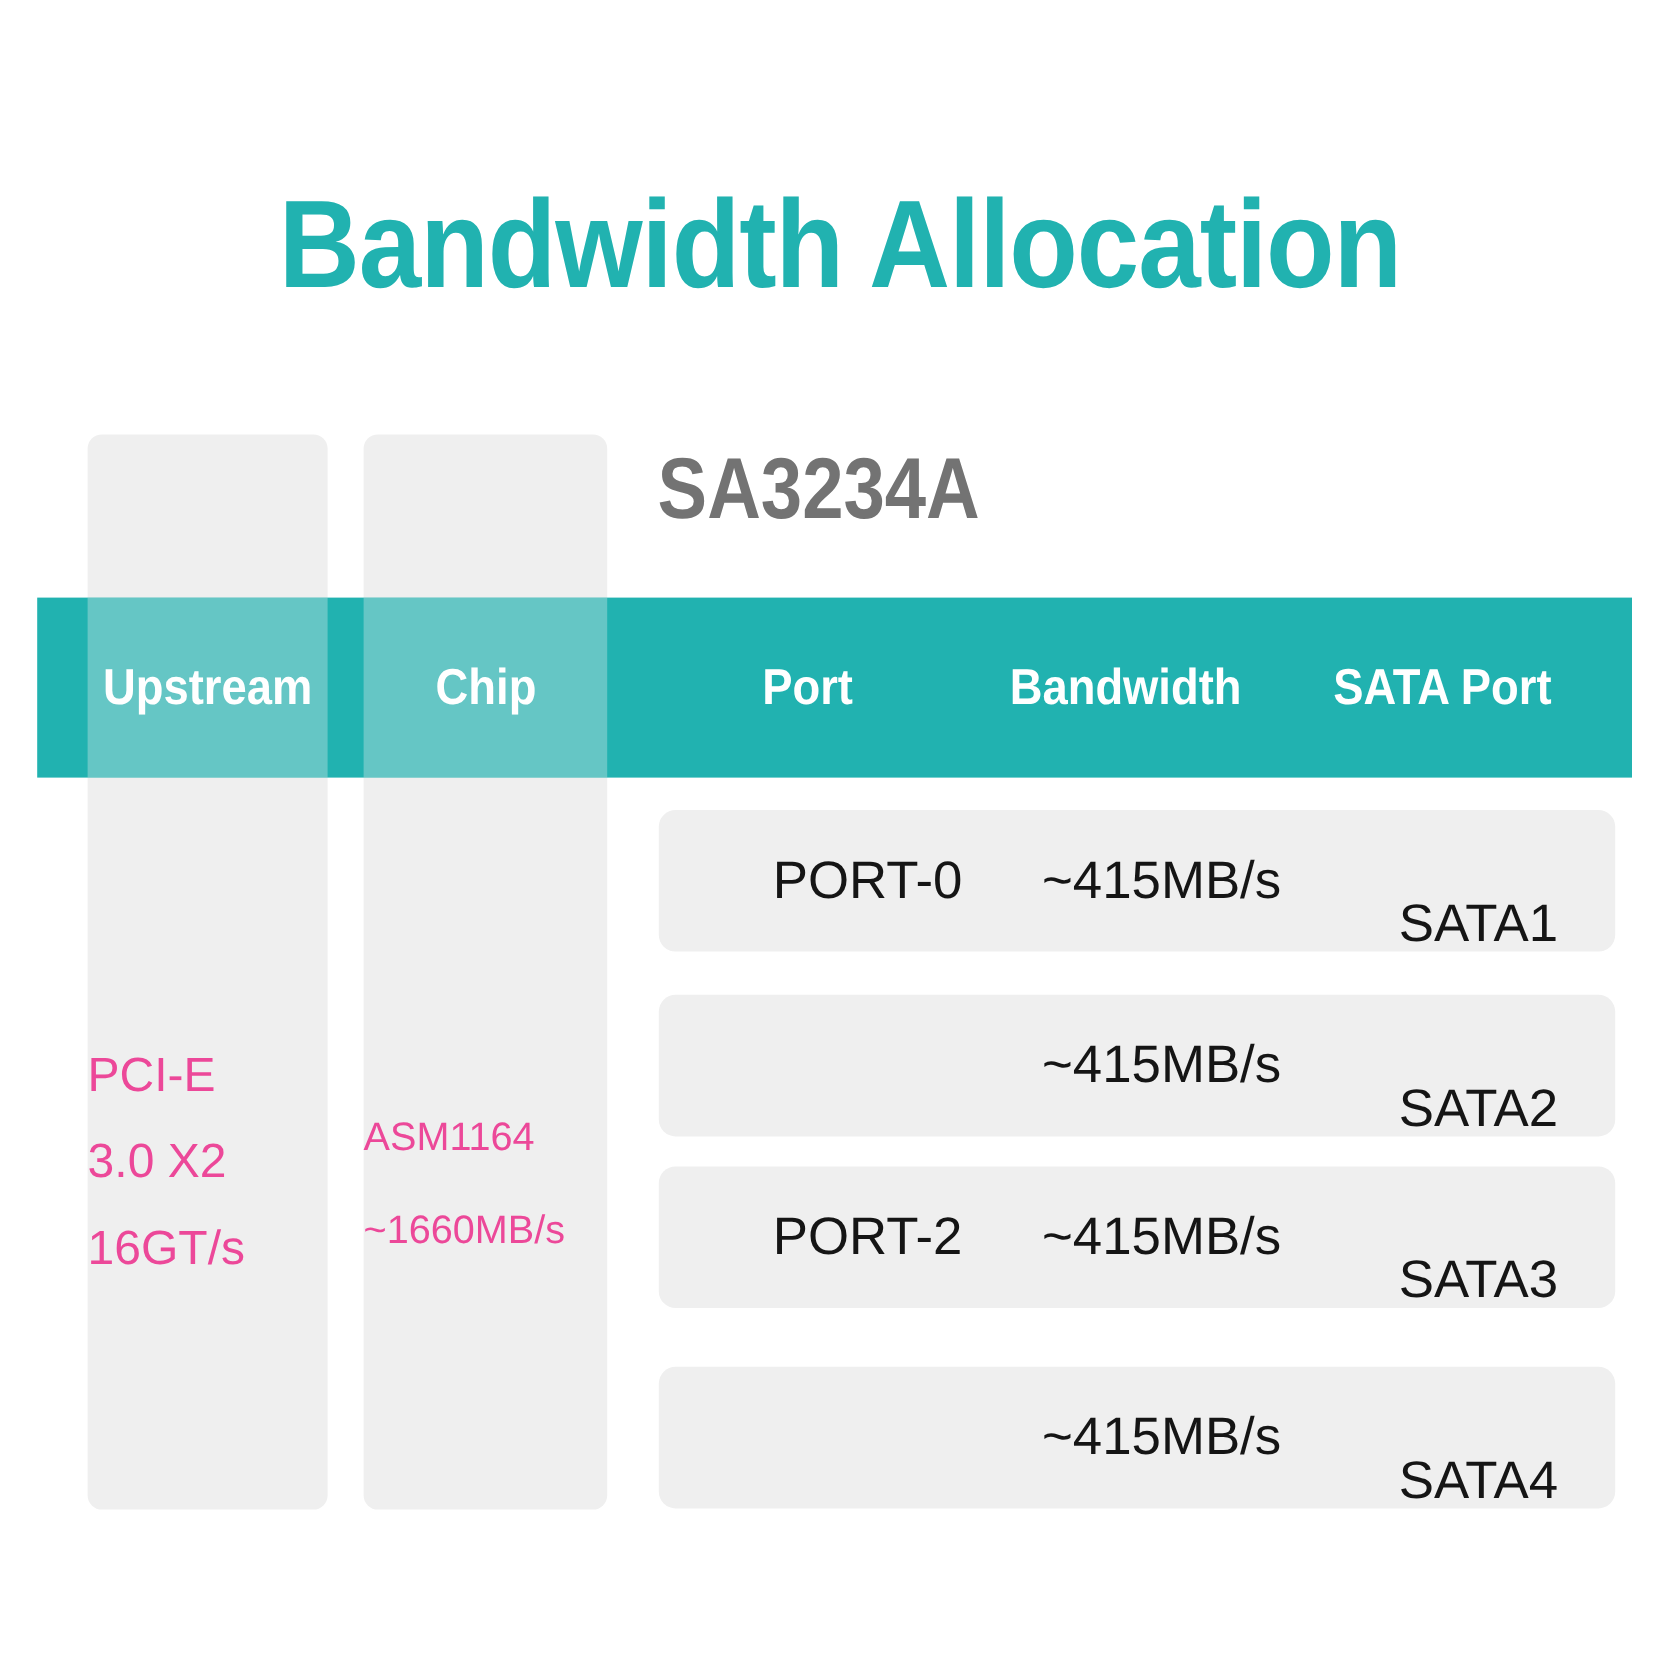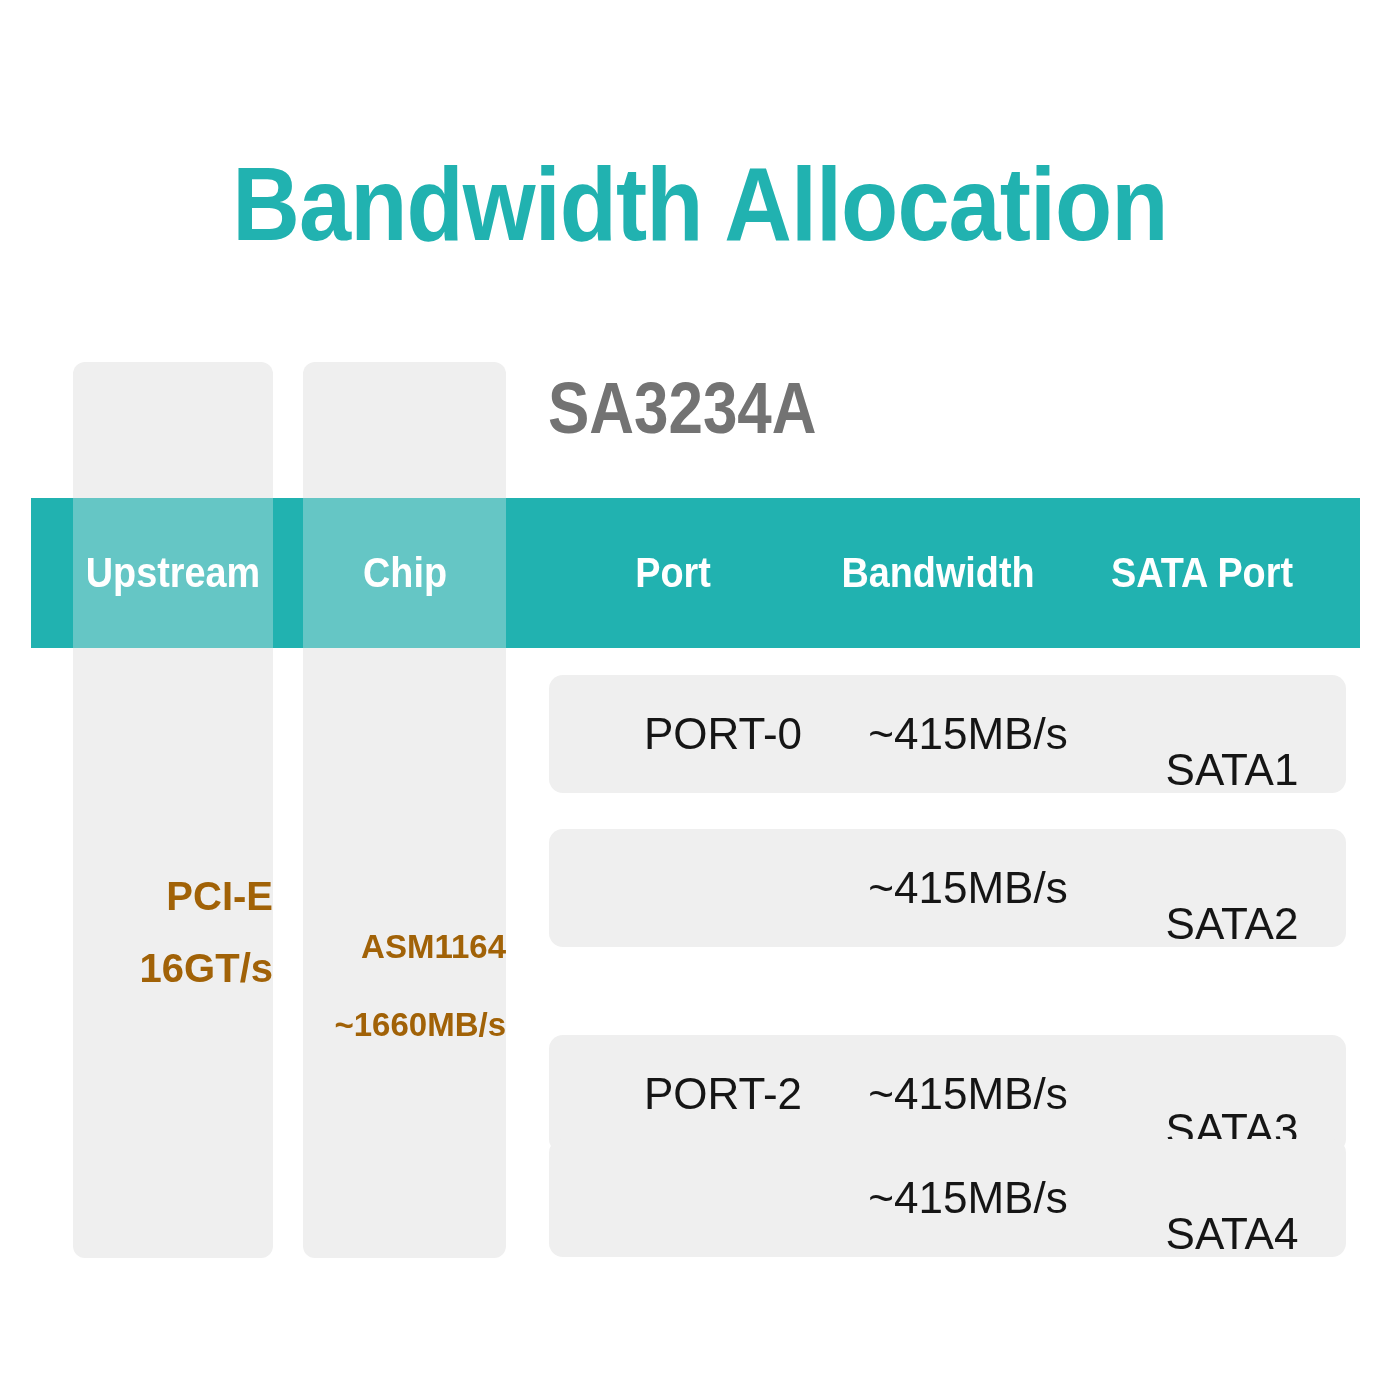--- a/index.html
+++ b/index.html
@@ -114,24 +114,24 @@
   .hdr-upstream  { left: 53px;   width: 240px; }
   .hdr-chip      { left: 286px;  width: 238px; }
   .hdr-port      { left: 573px;  width: 200px; }
   .hdr-bandwidth { left: 818px;  width: 240px; }
   .hdr-sataport  { left: 1082px; width: 240px; }
 
   
   .vcol-body {
     position: absolute;
     z-index: 4;
-    text-align: right;
-    color: #a16207;
+    text-align: left;
+    color: #ec4899;
     font-family: "Liberation Sans", "DejaVu Sans", sans-serif;
-    font-weight: bold;
+    font-weight: normal;
   }
   .upstream-body {
     left: 73px;
     top: 860px;
     width: 200px;
     font-size: 40px;
     line-height: 72px;
   }
   .chip-body {
     left: 303px;
@@ -146,21 +146,21 @@
     position: absolute;
     left: 549px;
     width: 797px;
     height: 118px;
     background: #EFEFEF;
     border-radius: 14px;
     z-index: 2;
   }
   .row-0 { top: 675px; }
   .row-1 { top: 829px; }
-  .row-2 { top: 1035px; }
+  .row-2 { top: 972px; }
   .row-3 { top: 1139px; }
 
   .cell {
     position: absolute;
     top: 0;
     height: 118px;
     line-height: 118px;
     text-align: center;
     color: #151515;
     font-size: 44px;
@@ -188,20 +188,21 @@
   <div class="header-overlay o2"></div>
 
   <div class="hdr-text hdr-upstream">Upstream</div>
   <div class="hdr-text hdr-chip">Chip</div>
   <div class="hdr-text hdr-port">Port</div>
   <div class="hdr-text hdr-bandwidth">Bandwidth</div>
   <div class="hdr-text hdr-sataport">SATA Port</div>
 
   <div class="vcol-body upstream-body">
     <div>PCI-E</div>
+    <div>3.0 X2</div>
     <div>16GT/s</div>
   </div>
 
   <div class="vcol-body chip-body">
     <div>ASM1164</div>
     <div>~1660MB/s</div>
   </div>
 
   <div class="row row-0">
     <div class="cell cell-port">PORT-0</div>

